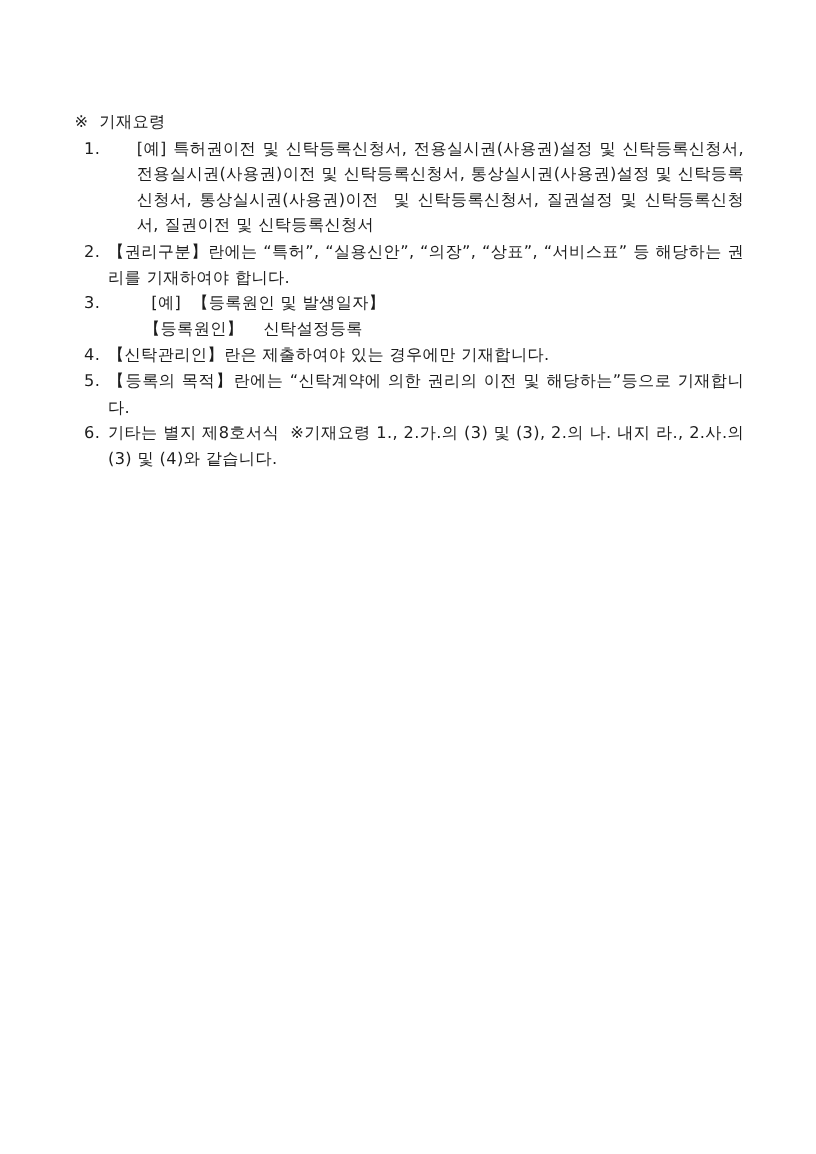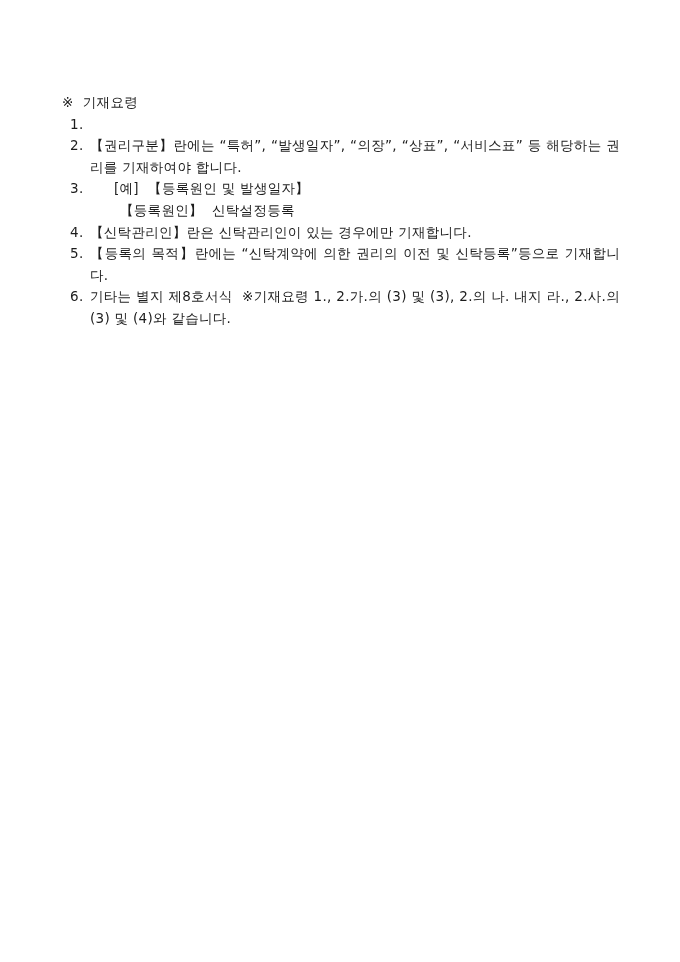--- a/index.html
+++ b/index.html
@@ -44,67 +44,69 @@
   .item-text {
     text-align: justify;
     white-space: pre-wrap;
   }
   .example {
     margin-left: 24px;
     text-align: justify;
     white-space: pre-wrap;
   }
   .ex-line {
-    margin-left: 24px;
+    margin-left: 36px;
     white-space: pre-wrap;
   }
   .ex-line.deep {
     margin-left: 30px;
+    font-family: Liberation Mono, monospace;
   }
 </style>
 </head>
 <body>
 
 <div class="page">
   <div class="content">
 
     <div class="heading">※  기재요령</div>
 
     <div class="item">
       <span class="item-num">1.</span>
       <div class="item-body">
+        <div class="example">[예] 특허권이전 및 신탁등록신청서, 전용실시권(사용권)설정 및 신탁등록신청서, 전용실시권(사용권)이전 및 신탁등록신청서, 통상실시권(사용권)설정 및 신탁등록신청서, 통상실시권(사용권)이전  및 신탁등록신청서, 질권설정 및 신탁등록신청서, 질권이전 및 신탁등록신청서</div>
       </div>
     </div>
 
     <div class="item">
       <span class="item-num">2.</span>
       <div class="item-body">
-        <div class="item-text">【권리구분】란에는 “특허”, “발생일자”, “의장”, “상표”, “서비스표” 등 해당하는 권리를 기재하여야 합니다.</div>
+        <div class="item-text">【권리구분】란에는 “특허”, “실용신안”, “의장”, “상표”, “서비스표” 등 해당하는 권리를 기재하여야 합니다.</div>
       </div>
     </div>
 
     <div class="item">
       <span class="item-num">3.</span>
       <div class="item-body">
         <div class="ex-line">[예]  【등록원인 및 발생일자】</div>
         <div class="ex-line deep">【등록원인】  신탁설정등록</div>
       </div>
     </div>
 
     <div class="item">
       <span class="item-num">4.</span>
       <div class="item-body">
-        <div class="item-text">【신탁관리인】란은 신탁관리인이 있는 경우에만 기재합니다.</div>
+        <div class="item-text">【신탁관리인】란은 제출하여야 있는 경우에만 기재합니다.</div>
       </div>
     </div>
 
     <div class="item">
       <span class="item-num">5.</span>
       <div class="item-body">
-        <div class="item-text">【등록의 목적】란에는 “신탁계약에 의한 권리의 이전 및 신탁등록”등으로 기재합니다.</div>
+        <div class="item-text">【등록의 목적】란에는 “신탁계약에 의한 권리의 이전 및 해당하는”등으로 기재합니다.</div>
       </div>
     </div>
 
     <div class="item">
       <span class="item-num">6.</span>
       <div class="item-body">
         <div class="item-text">기타는 별지 제8호서식  ※기재요령 1., 2.가.의 (3) 및 (3), 2.의 나. 내지 라., 2.사.의 (3) 및 (4)와 같습니다.</div>
       </div>
     </div>
 

